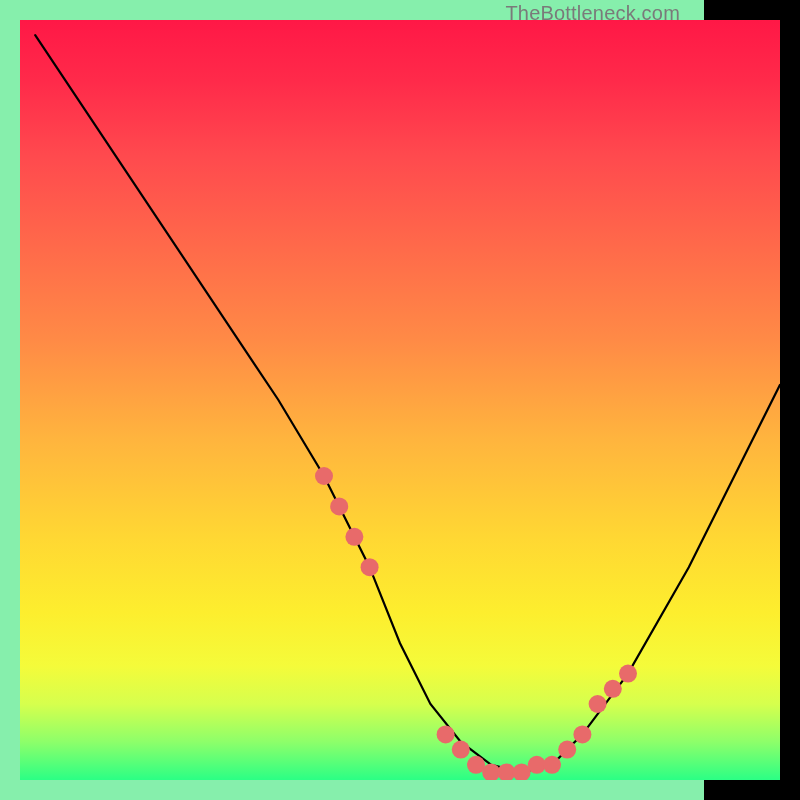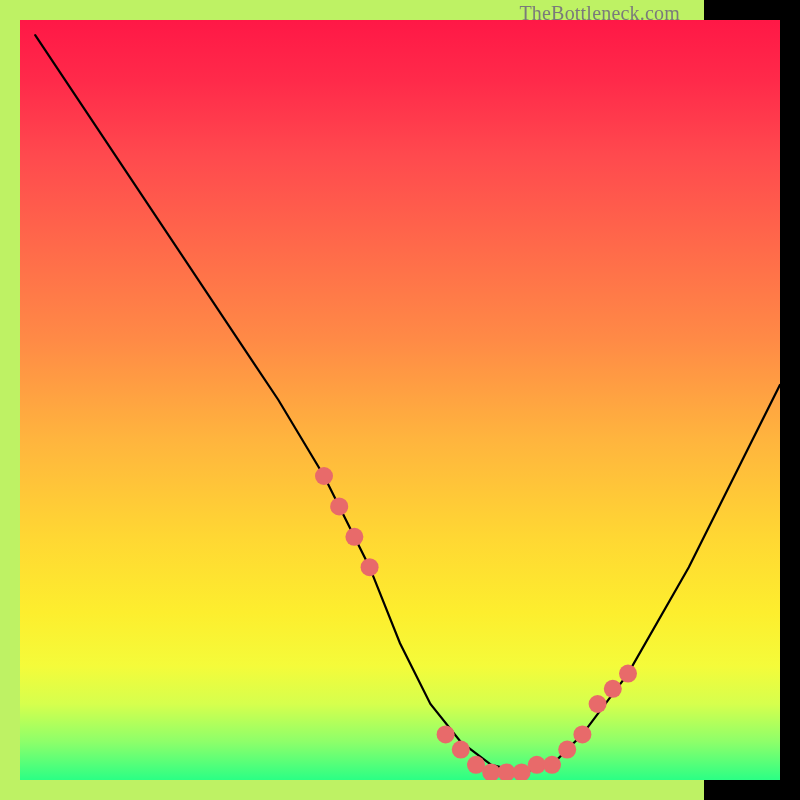--- a/index.html
+++ b/index.html
@@ -8,22 +8,21 @@
     width: 800px;
     height: 800px;
     overflow: hidden;
     background: #000;
     font-family: Arial, Helvetica, sans-serif;
   }
   .frame {
     position: relative;
     width: 704px;
     height: 800px;
-    background: #bef264;
-    font-family: Liberation Serif, serif;
+    background: #86efac;
   }
   .plot {
     position: absolute;
     left: 20px;
     top: 20px;
     width: 760px;
     height: 760px;
     
     background: linear-gradient(
       to bottom,

